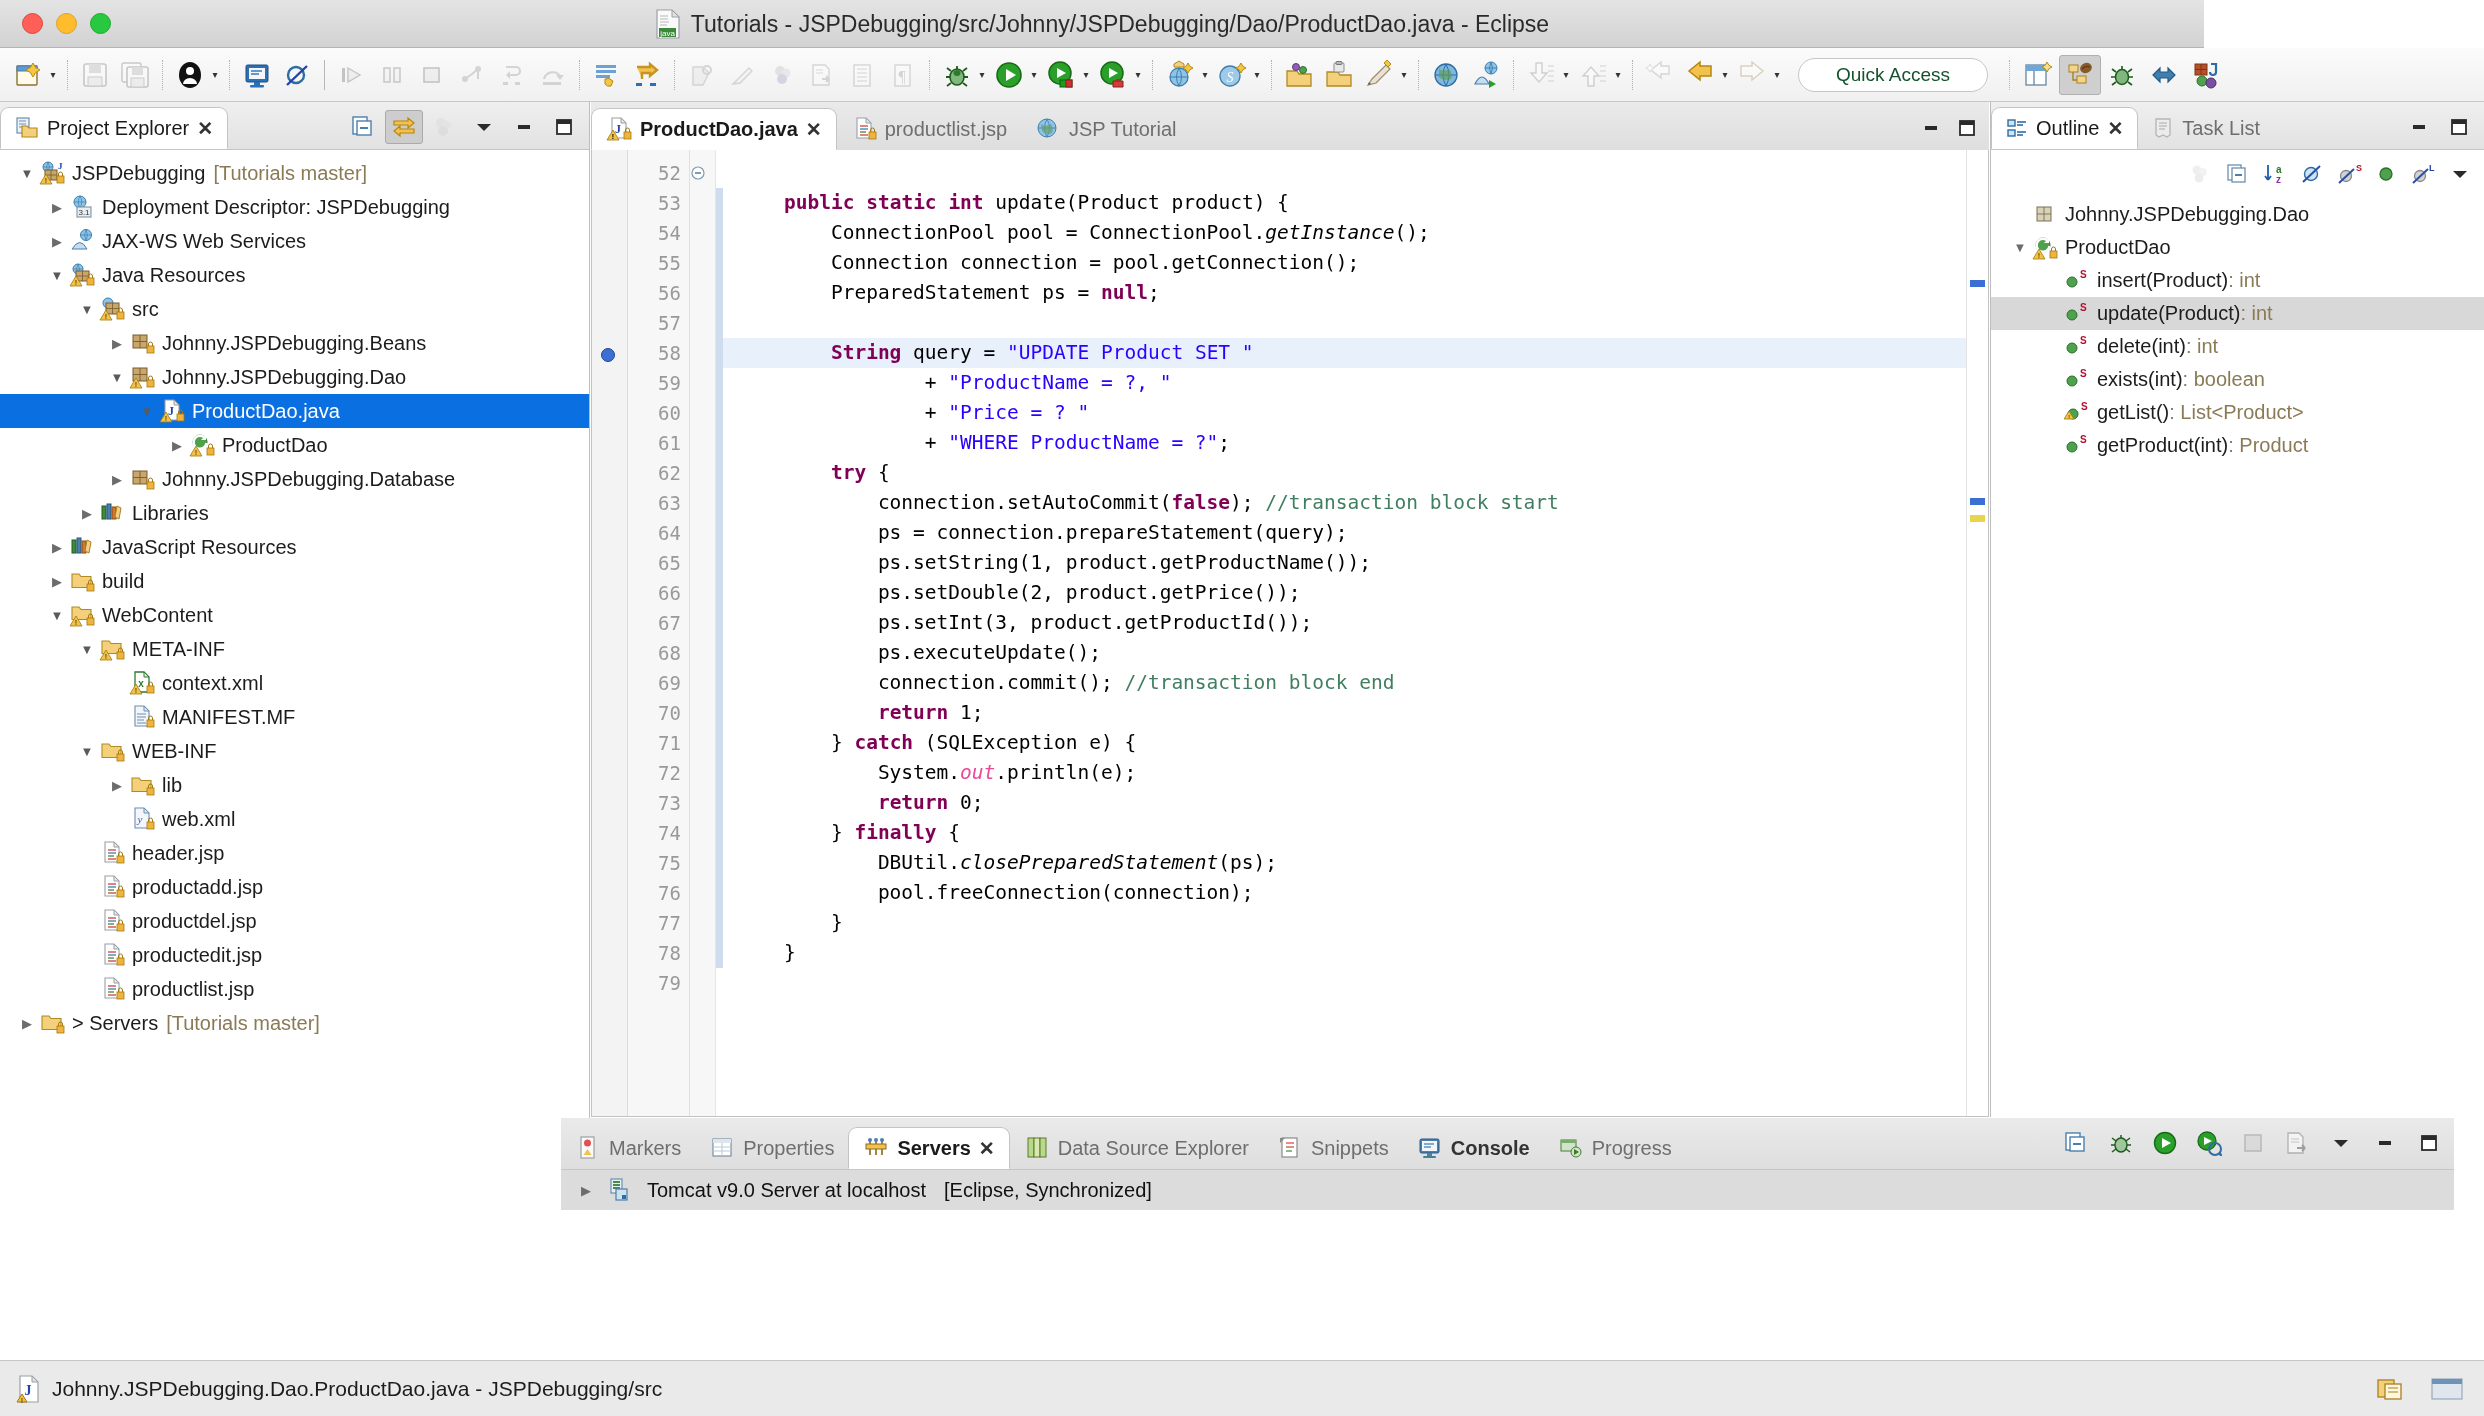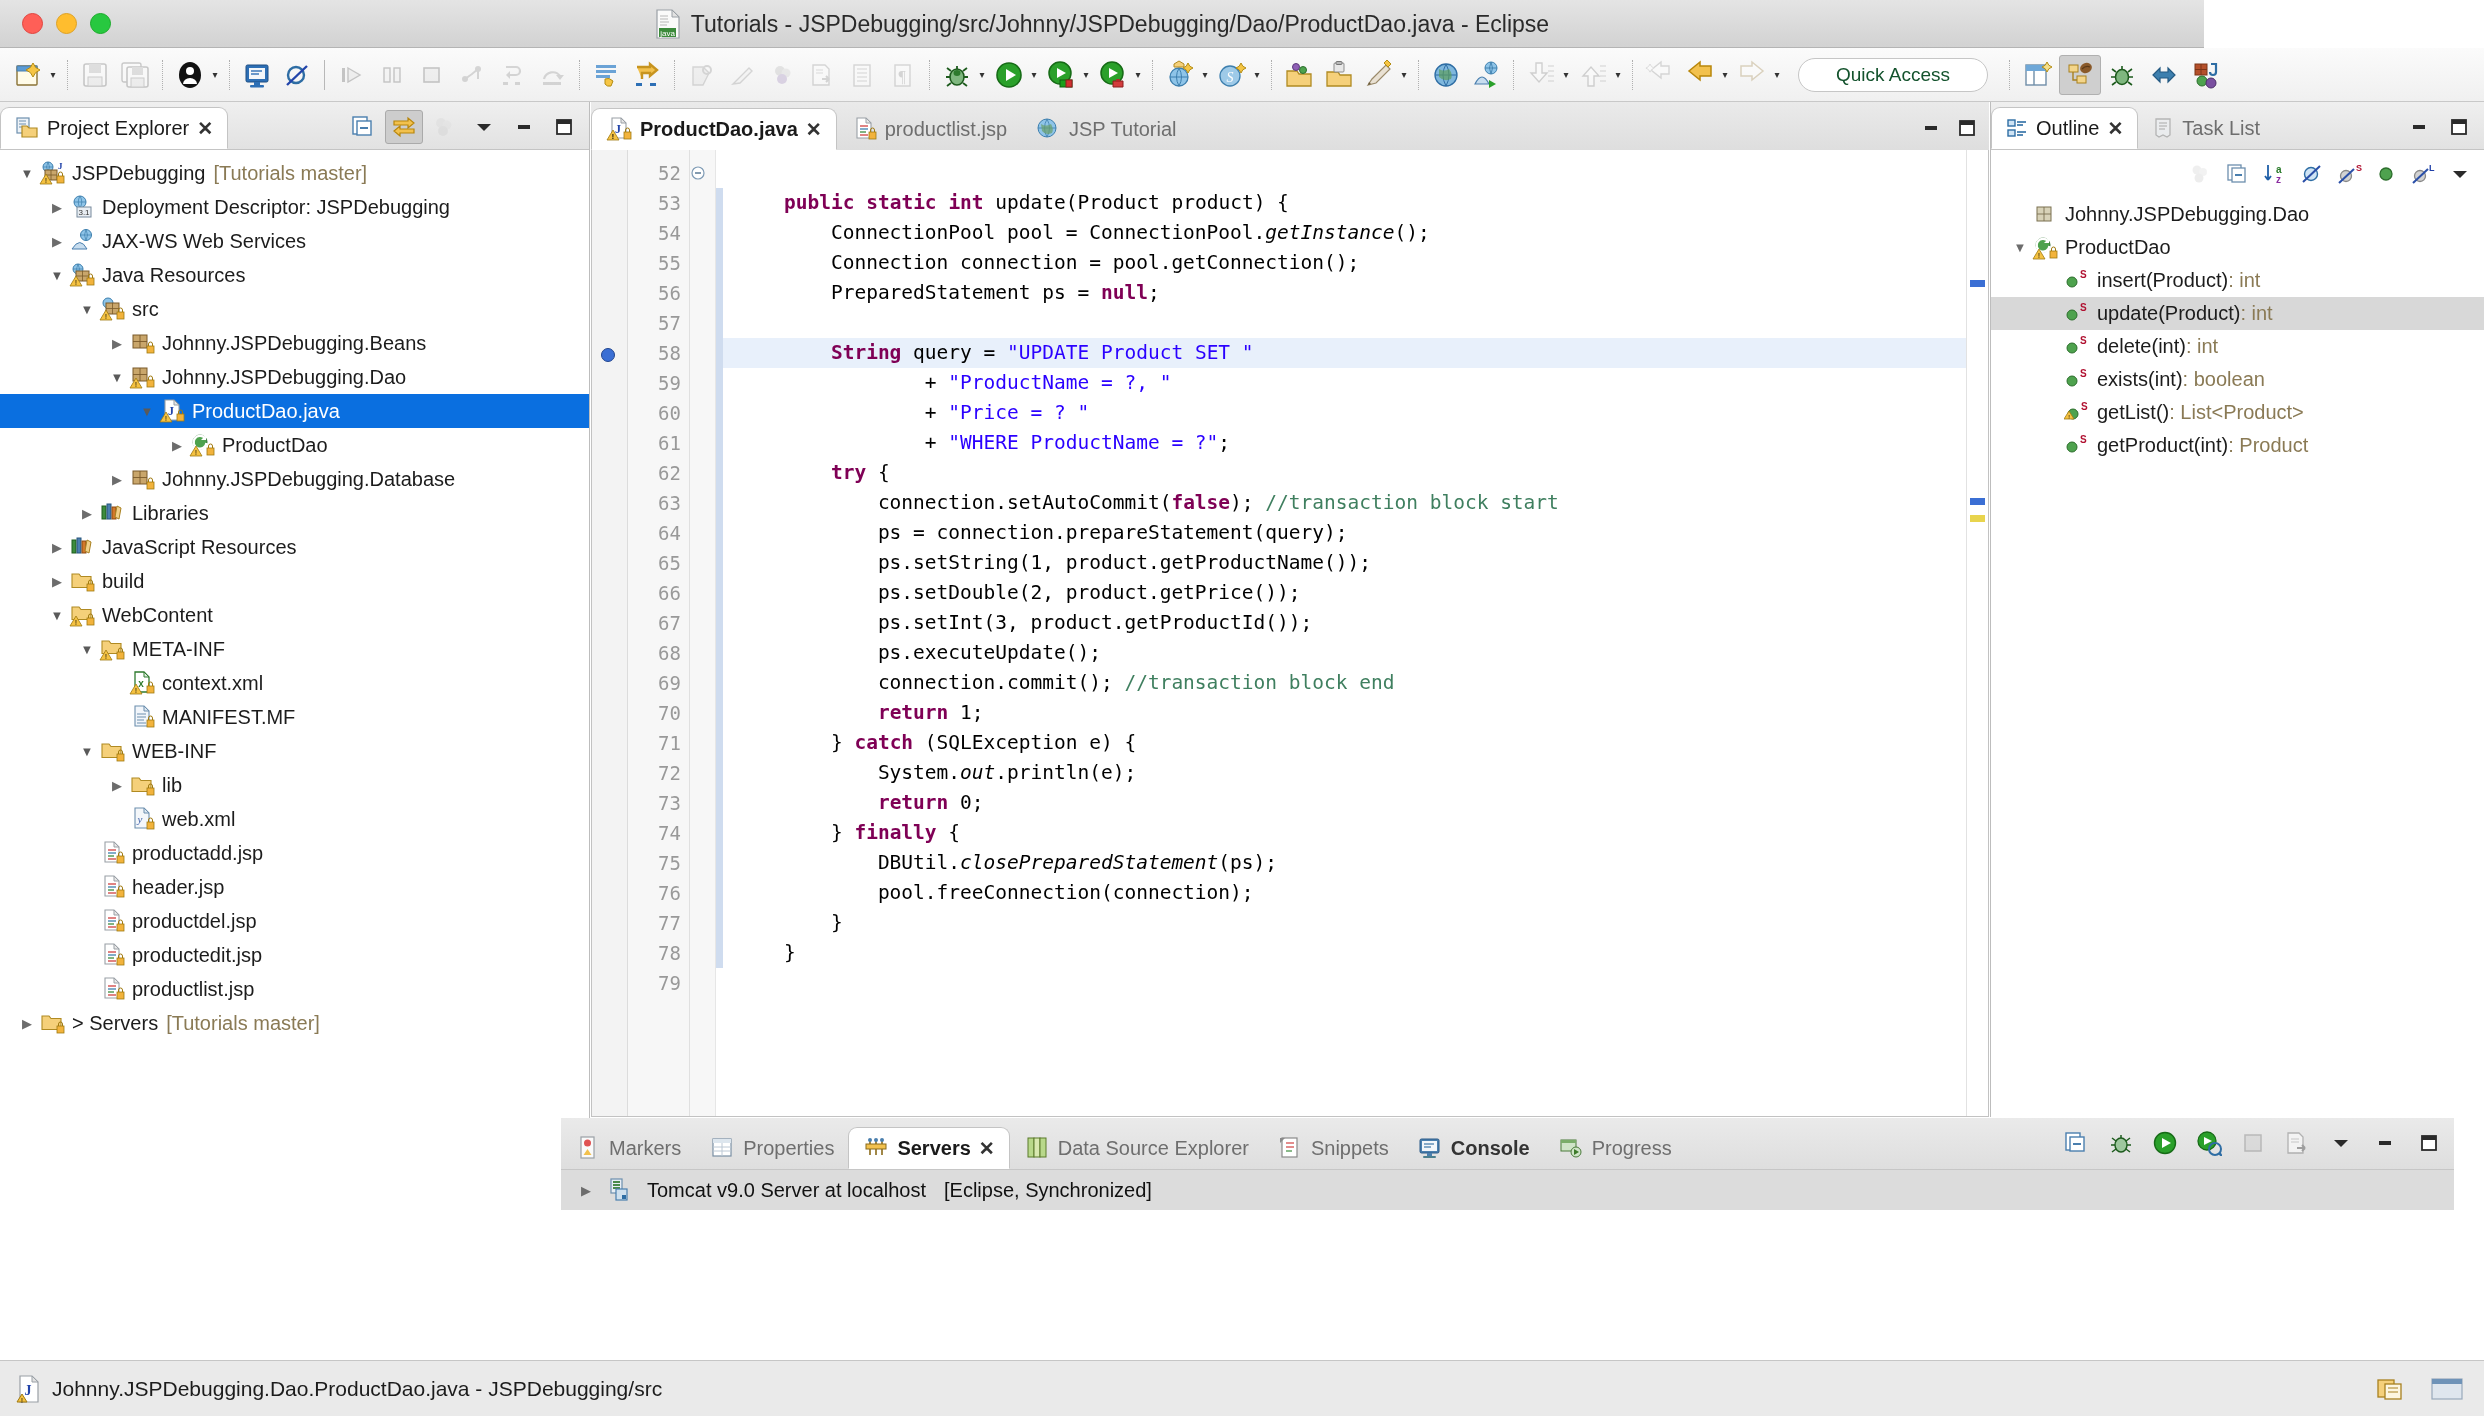--- a/index.html
+++ b/index.html
@@ -116,21 +116,21 @@
     flex:1; padding-top:8px; font-family:"DejaVu Sans Mono", monospace;
     font-size:19.5px; line-height:30px; white-space:pre; position:relative;
     color:#000; overflow:hidden;
   }
   .code .ln { height:30px; padding-left:14px; }
   .code .ln.hl { background:#e8f0fb; }
   .kw { color:#7f0055; font-weight:bold; }
   .str { color:#2a00ff; }
   .cmt { color:#3f7f5f; }
   .it { font-style:italic; }
-  .fld { color:#000000; }
+  .fld { color:#ec4899; }
   .ov-ruler { width:22px; background:#fff; border-left:1px solid #e2e2e2;
               position:relative; }
   .ov-mark { position:absolute; left:3px; width:15px; height:7px; }
 
   
   .outline { position:absolute; left:1990px; top:0; width:494px; height:1015px;
              background:#fff; border-left:1px solid #bdbdbd; }
   .outline .tabstrip {
     height:48px; background:linear-gradient(to bottom,#efefef,#e2e2e2);
     display:flex; align-items:flex-end; border-bottom:1px solid #c4c4c4;
@@ -903,39 +903,39 @@
               <g stroke-width="1.3">
                 <line x1="9" y1="10" x2="17" y2="10" stroke="#d04040"></line>
                 <line x1="9" y1="13" x2="17" y2="13" stroke="#3d7fae"></line>
                 <line x1="9" y1="16" x2="15" y2="16" stroke="#3d8c3d"></line>
                 <line x1="9" y1="19" x2="17" y2="19" stroke="#d04040"></line>
               </g>
               <rect x="18" y="16" width="7" height="7" fill="#f2b33c" stroke="#a07a10" stroke-width="0.8"></rect>
               <path d="M19.5 16 v-2 a2 2 0 0 1 4 0 v2" stroke="#a07a10" fill="none" stroke-width="1"></path>
             </svg>
           </span>
-          <span>productadd.jsp</span>
+          <span>header.jsp</span>
         </div>
         <div class="trow" style="padding-left: 76px;">
           <span class="twist"></span>
           <span class="ticon">
             <svg width="26" height="26" viewBox="0 0 26 26">
               <path d="M6 2 h9 l5 5 v15 h-14 z" fill="#fff" stroke="#9aa0a6" stroke-width="1.1"></path>
               <path d="M15 2 l5 5 h-5 z" fill="#e8e8e8" stroke="#9aa0a6"></path>
               <g stroke-width="1.3">
                 <line x1="9" y1="10" x2="17" y2="10" stroke="#d04040"></line>
                 <line x1="9" y1="13" x2="17" y2="13" stroke="#3d7fae"></line>
                 <line x1="9" y1="16" x2="15" y2="16" stroke="#3d8c3d"></line>
                 <line x1="9" y1="19" x2="17" y2="19" stroke="#d04040"></line>
               </g>
               <rect x="18" y="16" width="7" height="7" fill="#f2b33c" stroke="#a07a10" stroke-width="0.8"></rect>
               <path d="M19.5 16 v-2 a2 2 0 0 1 4 0 v2" stroke="#a07a10" fill="none" stroke-width="1"></path>
             </svg>
           </span>
-          <span>header.jsp</span>
+          <span>productadd.jsp</span>
         </div>
         <div class="trow" style="padding-left: 76px;">
           <span class="twist"></span>
           <span class="ticon">
             <svg width="26" height="26" viewBox="0 0 26 26">
               <path d="M6 2 h9 l5 5 v15 h-14 z" fill="#fff" stroke="#9aa0a6" stroke-width="1.1"></path>
               <path d="M15 2 l5 5 h-5 z" fill="#e8e8e8" stroke="#9aa0a6"></path>
               <g stroke-width="1.3">
                 <line x1="9" y1="10" x2="17" y2="10" stroke="#d04040"></line>
                 <line x1="9" y1="13" x2="17" y2="13" stroke="#3d7fae"></line>

